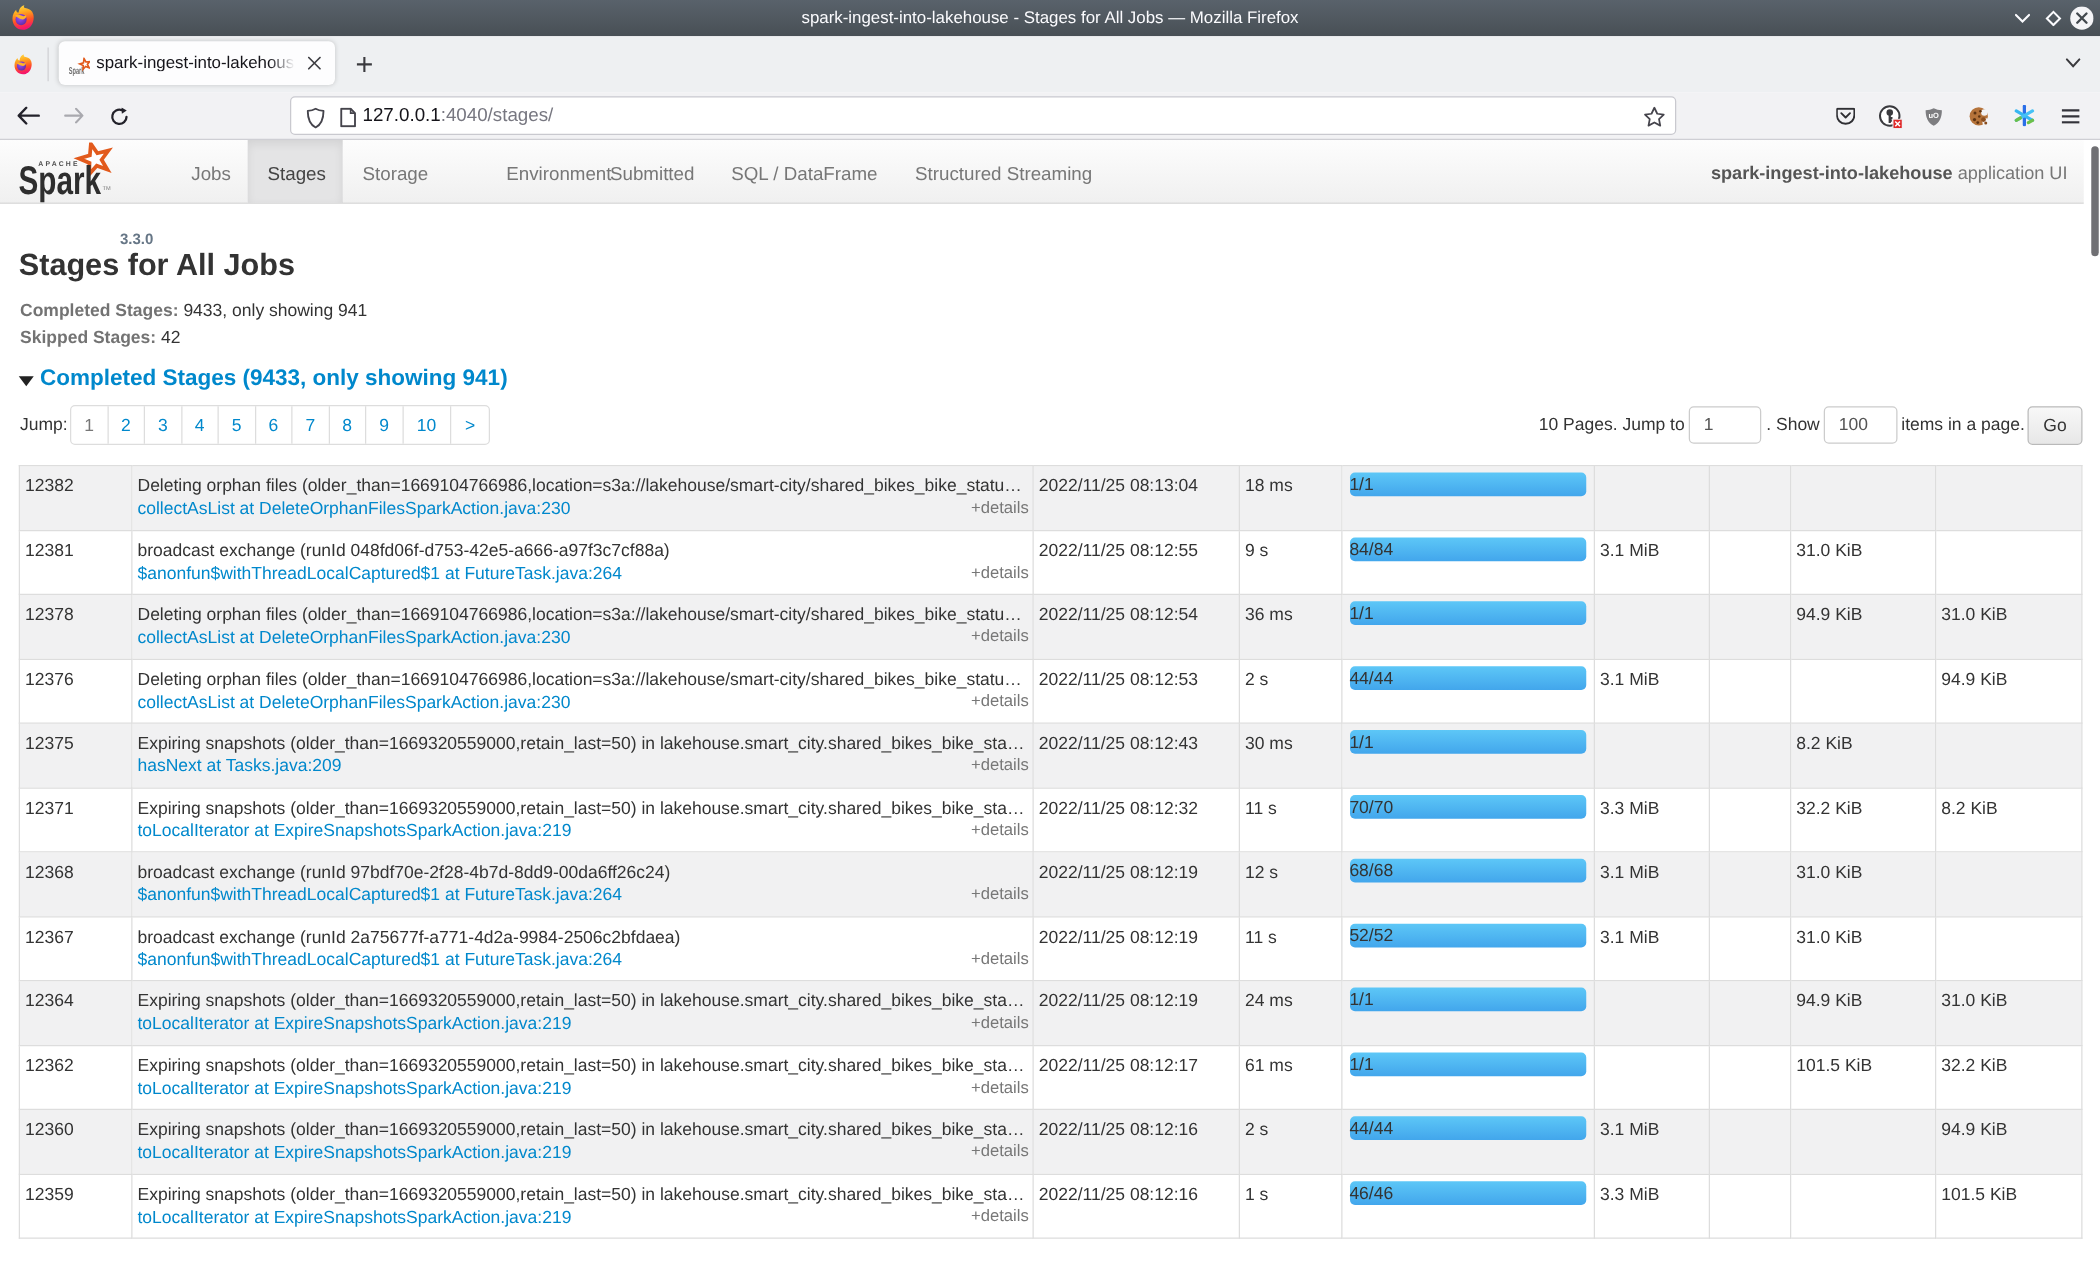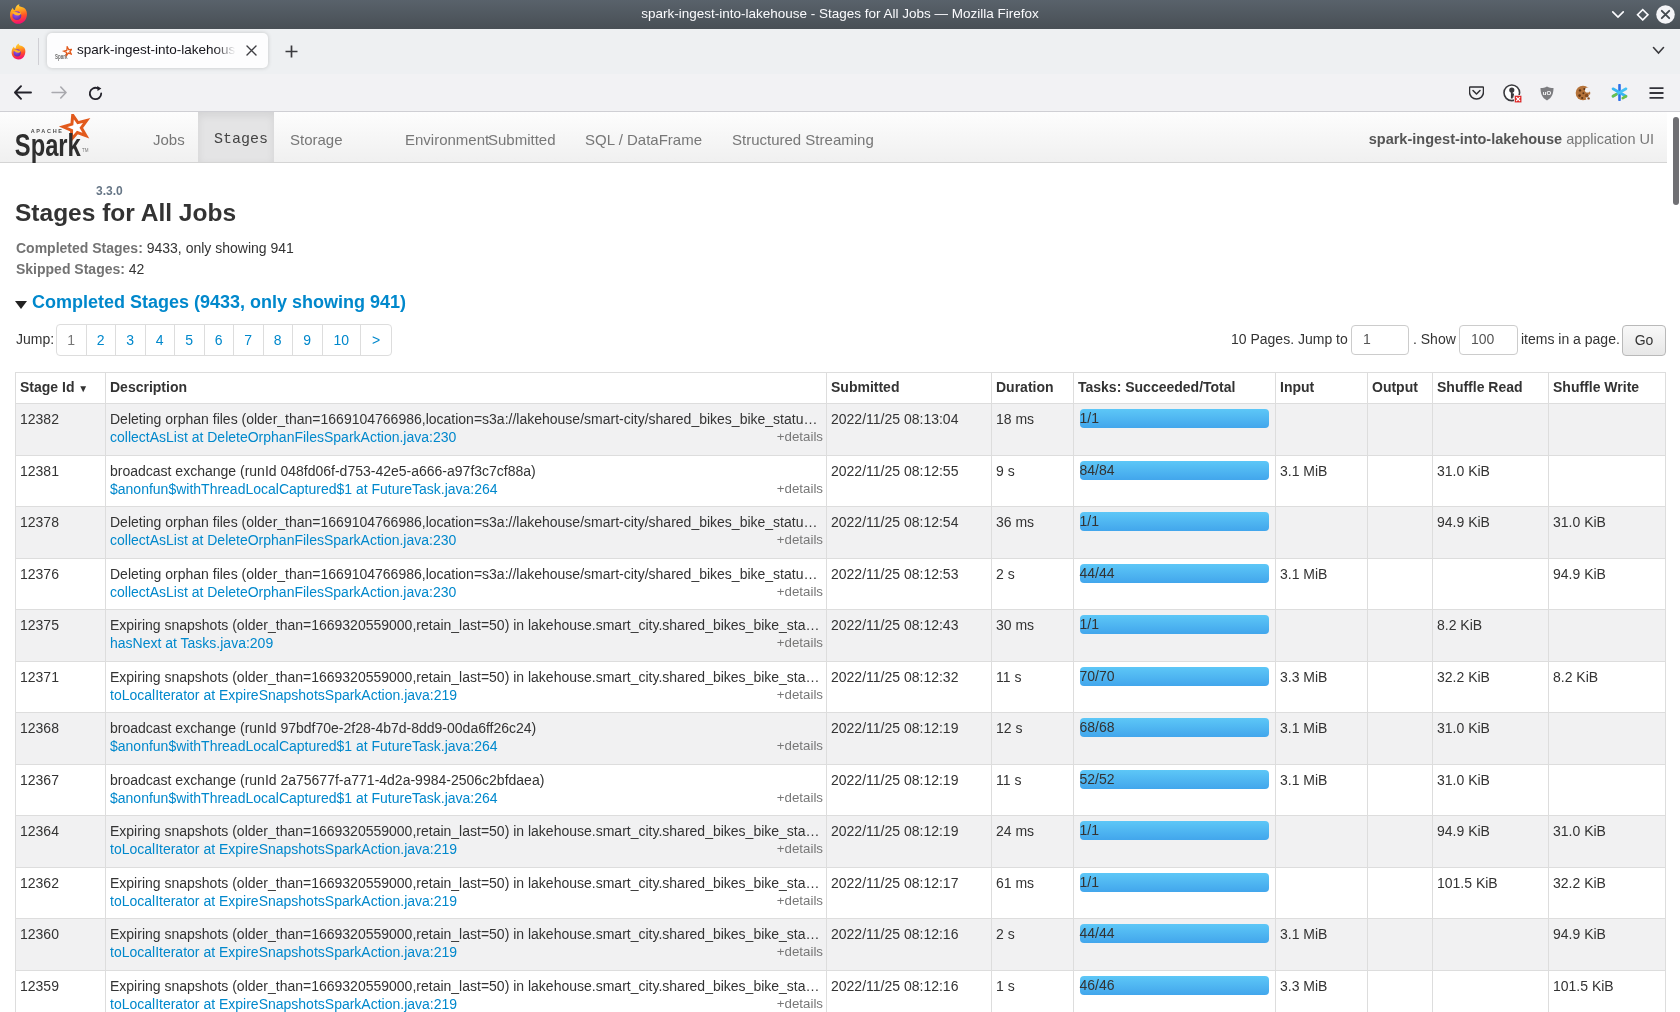--- a/index.html
+++ b/index.html
@@ -156,20 +156,36 @@
   </svg>
 
   <svg class="abs" style="left:51px; top:12px;" width="17" height="13" viewBox="0 0 19 15">
     <path d="M11 1.2 L17 7.5 L11 13.8 M1 7.5 L16.8 7.5" stroke="#a9a9ae" stroke-width="1.9" fill="none" stroke-linecap="round" stroke-linejoin="round"></path>
   </svg>
 
   <svg class="abs" style="left:88px; top:12px;" width="15" height="15" viewBox="0 0 15 15">
     <path d="M13.2 7.5 A5.7 5.7 0 1 1 9.5 2.15" stroke="#23222a" stroke-width="1.8" fill="none" stroke-linecap="round"></path>
     <path d="M9.2 0 L13.4 2.4 L9.5 5 Z" fill="#23222a"></path>
   </svg>
+  <div id="urlfield">
+
+    <svg class="abs" style="left:12px; top:8px;" width="15" height="17" viewBox="0 0 15 17">
+      <path d="M7.5 1 C9.5 2.2 11.5 2.6 13.8 2.7 C13.8 8.5 12.5 13.2 7.5 16 C2.5 13.2 1.2 8.5 1.2 2.7 C3.5 2.6 5.5 2.2 7.5 1 Z" fill="none" stroke="#45444c" stroke-width="1.5" stroke-linejoin="round"></path>
+    </svg>
+
+    <svg class="abs" style="left:39px; top:8px;" width="13" height="16" viewBox="0 0 13 16">
+      <path d="M1 1 L8.5 1 L12 4.5 L12 15 L1 15 Z" fill="none" stroke="#45444c" stroke-width="1.5" stroke-linejoin="round"></path>
+      <path d="M8.5 1 L8.5 4.5 L12 4.5" fill="none" stroke="#45444c" stroke-width="1.3"></path>
+    </svg>
+    <div id="urltext">127.0.0.1<span>:4040/stages/</span></div>
+
+    <svg class="abs" style="left:1082px; top:7px;" width="17" height="17" viewBox="0 0 17 17">
+      <path d="M8.5 1.2 L10.8 6 L16 6.7 L12.2 10.3 L13.2 15.5 L8.5 13 L3.8 15.5 L4.8 10.3 L1 6.7 L6.2 6 Z" fill="none" stroke="#45444c" stroke-width="1.4" stroke-linejoin="round"></path>
+    </svg>
+  </div>
 
   <svg class="abs" style="left:1469px; top:12px;" width="15" height="14" viewBox="0 0 15 14">
     <path d="M1.2 1 L13.8 1 C14.4 1 14.5 1.3 14.5 2 L14.5 6 C14.5 10 11.5 13 7.5 13 C3.5 13 0.5 10 0.5 6 L0.5 2 C0.5 1.3 0.6 1 1.2 1 Z" fill="none" stroke="#2f2f33" stroke-width="1.5"></path>
     <path d="M4 4.5 L7.5 8 L11 4.5" stroke="#2f2f33" stroke-width="1.5" fill="none" stroke-linecap="round" stroke-linejoin="round"></path>
   </svg>
 
   <svg class="abs" style="left:1503px; top:10px;" width="19" height="19" viewBox="0 0 19 19">
     <circle cx="8.8" cy="8.8" r="7.8" fill="#fff" stroke="#3a3a3e" stroke-width="1.6"></circle>
     <circle cx="8.8" cy="6" r="2.6" fill="#3a3a3e"></circle>
     <path d="M8.8 8 L8.8 14.4 M8.8 10.5 L11 10.5 M8.8 12.5 L10.5 12.5" stroke="#3a3a3e" stroke-width="1.8"></path>
@@ -212,21 +228,21 @@
 <div id="navbar">
   <div id="navActive"></div>
 
   <svg class="abs" style="left:13px; top:2px;" width="90" height="49" viewBox="0 0 90 49">
     <path d="M 59.7 1.1 L 64.9 8.6 L 73.7 6.5 L 68.3 13.8 L 72.9 21.6 L 64.4 18.6 L 58.4 25.4 L 58.6 16.4 L 50.2 12.8 L 58.9 10.2 Z" fill="#fff" stroke="#e25a1c" stroke-width="3" stroke-linejoin="miter"></path>
     <text x="1.8" y="41.5" font-family="Liberation Sans, sans-serif" font-weight="bold" font-size="32" fill="#2e2e2e" textLength="66" lengthAdjust="spacingAndGlyphs">Spark</text>
     <text x="17.7" y="19.2" font-family="Liberation Sans, sans-serif" font-weight="bold" font-size="5.5" fill="#4e4e4e" letter-spacing="1.7">APACHE</text>
     <text x="69" y="38" font-family="Liberation Sans, sans-serif" font-size="4.5" fill="#777">TM</text>
   </svg>
   <div class="navitem" style="left:153px;">Jobs</div>
-  <div class="navitem" style="left:214px; color:#444;font-family:Liberation Mono, monospace;">Stages</div>
+  <div class="navitem" style="left:214px; color:#444;">Stages</div>
   <div class="navitem" style="left:290px;">Storage</div>
   <div class="navitem" style="left:373px;margin-left:32px;">Environment</div>
   <div class="navitem" style="left:488px;">Submitted</div>
   <div class="navitem" style="left:585px;">SQL / DataFrame</div>
   <div class="navitem" style="left:732px;">Structured Streaming</div>
   <div id="appui"><b>spark-ingest-into-lakehouse</b> application UI</div>
 </div>
 <div id="sparkver">3.3.0</div>
 
 <div id="h3">Stages for All Jobs</div>
@@ -262,31 +278,20 @@
       <col style="width:721px">
       <col style="width:165px">
       <col style="width:82px">
 <col style="width:202px">
       <col style="width:92px">
       <col style="width:65px">
       <col style="width:116px">
       <col style="width:117px">
 </colgroup>
 <tbody>
-      <tr>
-        <th>Stage Id&nbsp;<span style="font-size:10px;">▼</span></th>
-        <th>Description</th>
-        <th>Submitted</th>
-        <th>Duration</th>
-        <th>Tasks: Succeeded/Total</th>
-        <th>Input</th>
-        <th>Output</th>
-        <th>Shuffle Read</th>
-        <th>Shuffle Write</th>
-      </tr>
 <tr class="r odd">
         <td>12382</td>
         <td class="dsc">
           <div class="l1">Deleting orphan files (older_than=1669104766986,location=s3a://lakehouse/smart-city/shared_bikes_bike_status/data) in lakehouse.smart_city.shared_bikes_bike_status</div>
           <div class="l2">
             <a>collectAsList at DeleteOrphanFilesSparkAction.java:230</a>
             <span class="det">+details</span>
           </div>
         </td>
         <td>2022/11/25 08:13:04</td>

